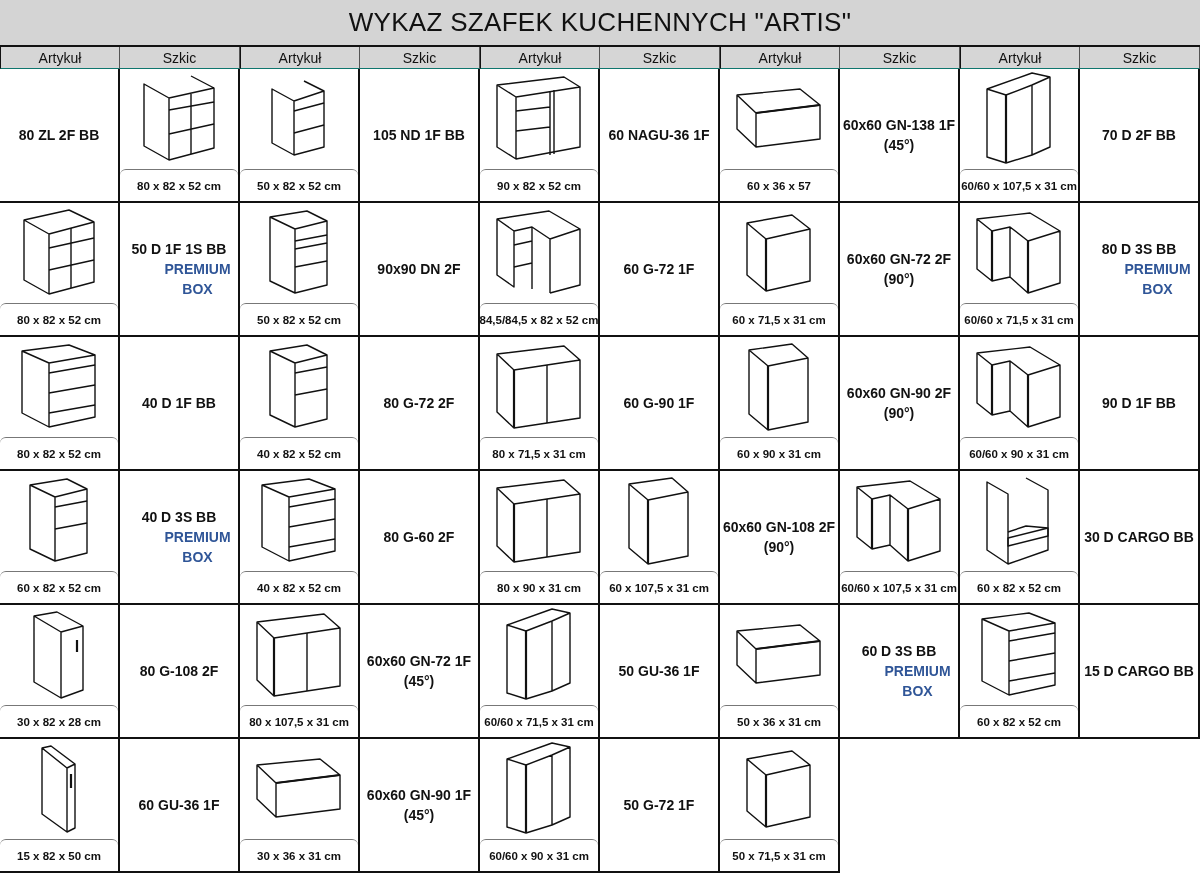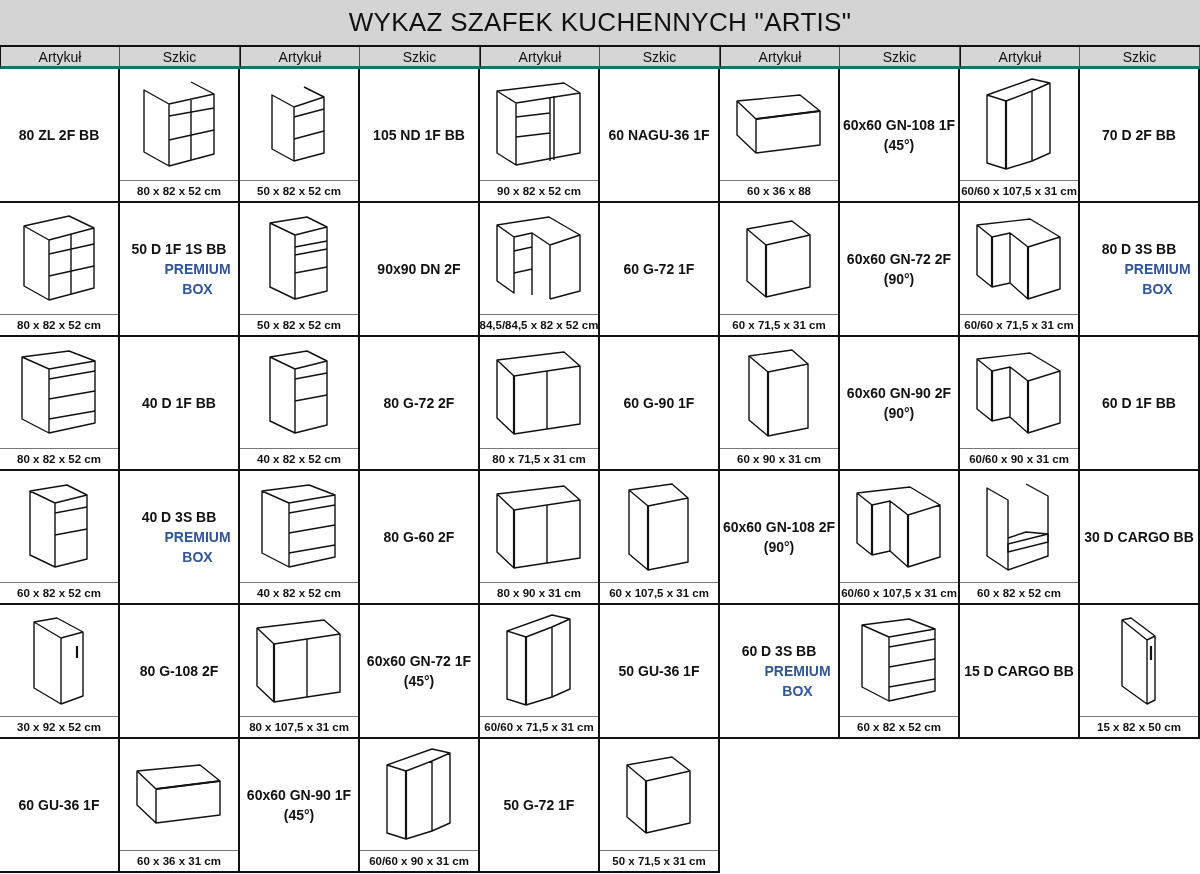--- a/index.html
+++ b/index.html
@@ -1,25 +1,25 @@
 <!DOCTYPE html>
 <html><head>
 <meta charset="utf-8">
 <style>
   * { box-sizing: border-box; margin: 0; padding: 0; }
   body { width: 1200px; height: 874px; background: #ffffff; font-family: "Liberation Sans", sans-serif; overflow: hidden; position: relative; }
   .title-bar { position: absolute; left: 0; top: 0; width: 1200px; height: 45px; background: #d4d4d4; display: flex; align-items: center; justify-content: center; font-size: 26px; color: #111; letter-spacing: 0.3px; }
   .grid { position: absolute; left: 0; top: 45px; width: 1200px; height: 829px; display: grid; grid-template-columns: repeat(10, 120px); grid-template-rows: 22px repeat(6, 134px); border-top: 2px solid #111; }
-  .hcell { background: #d6d6d6; font-size: 14px; display: flex; align-items: center; justify-content: center; border-right: 1px solid #555; border-bottom: 3px solid #0f766e; color: #111; }
+  .hcell { background: #d6d6d6; font-size: 14px; display: flex; align-items: center; justify-content: center; border-right: 1px solid #555; border-bottom: 1px solid #0f766e; color: #111; }
   .hcell.art { border-left: 1px solid #111; }
   .art-cell { display: flex; flex-direction: column; align-items: center; justify-content: center; text-align: center; font-weight: bold; font-size: 14px; color: #111; border-right: 2px solid #111; border-bottom: 2px solid #111; line-height: 20px; padding: 0 2px; }
   .art-cell .premium { color: #2f5597; margin-left: 37px; }
   .sk-cell { display: flex; flex-direction: column; border-right: 2px solid #111; border-bottom: 2px solid #111; }
   .sk-draw { flex: 1; display: flex; align-items: center; justify-content: center; }
-  .sk-dim { height: 21px; border-top: 1px solid #777; font-size: 11.5px; font-weight: bold; display: flex; align-items: center; justify-content: center; white-space: nowrap; overflow: hidden; color: #111; }
+  .sk-dim { height: 32px; border-top: 1px solid #777; font-size: 11.5px; font-weight: bold; display: flex; align-items: center; justify-content: center; white-space: nowrap; overflow: hidden; color: #111; border-radius: 6px; }
   svg { overflow: visible; }
   svg .l { fill: none; stroke: #111; stroke-width: 1.4; stroke-linejoin: round; }
   svg .t { fill: none; stroke: #111; stroke-width: 2.2; }
 </style>
 </head>
 <body>
 
 <div class="title-bar">WYKAZ SZAFEK KUCHENNYCH "ARTIS"</div>
 
 <div class="grid" id="grid">
@@ -69,24 +69,24 @@
     <div class="art-cell">
       <span>60 NAGU-36 1F</span>
     </div>
     <div class="sk-cell">
       <div class="sk-draw">
         <svg width="90" height="64" viewBox="0 0 90 64">
           <path class="l" d="M3 8 L22 26 L22 60 L3 42 Z M3 8 L66 2 L86 18 L22 26 M86 18 L86 52 L22 60"></path>
           <path class="t" d="M22 26 L86 18"></path>
         </svg>
       </div>
-      <div class="sk-dim">60 x 36 x 88</div>
-    </div>
-    <div class="art-cell">
-      <span>60x60 GN-108 1F</span>
+      <div class="sk-dim">60 x 36 x 57</div>
+    </div>
+    <div class="art-cell">
+      <span>60x60 GN-138 1F</span>
       <span class="">(45°)</span>
     </div>
     <div class="sk-cell">
       <div class="sk-draw">
         <svg width="70" height="96" viewBox="0 0 70 96">
           <path class="l" d="M3 18 L22 24 L22 92 L3 86 Z M22 24 L48 14 L48 84 L22 92 M48 14 L66 6 L66 76 L48 84 M3 18 L48 2 L66 6"></path>
           <path class="t" d="M22 24 L22 92"></path>
         </svg>
       </div>
       <div class="sk-dim">60/60 x 107,5 x 31 cm</div>
@@ -210,21 +210,21 @@
     <div class="sk-cell">
       <div class="sk-draw">
         <svg width="90" height="84" viewBox="0 0 90 84">
           <path class="l" d="M3 8 L18 20 L18 70 L3 58 Z M18 20 L36 16 L36 66 L18 70 M36 16 L54 30 L54 82 L36 66 M54 30 L86 20 L86 72 L54 82 M3 8 L56 2 L86 20"></path>
           <path class="t" d="M18 20 L18 70 M54 30 L54 82"></path>
         </svg>
       </div>
       <div class="sk-dim">60/60 x 90 x 31 cm</div>
     </div>
     <div class="art-cell">
-      <span>60 D 1F BB</span>
+      <span>90 D 1F BB</span>
     </div>
     <div class="sk-cell">
       <div class="sk-draw">
         <svg width="64" height="88" viewBox="0 0 64 88">
           <path class="l" d="M3 8 L28 20 L28 84 L3 72 Z M3 8 L40 2 L60 12 L28 20 M60 12 L60 76 L28 84"></path>
           <path class="l" d="M28 30 L60 24 M28 52 L60 46"></path>
         </svg>
       </div>
       <div class="sk-dim">60 x 82 x 52 cm</div>
     </div>
@@ -288,21 +288,21 @@
     <div class="art-cell">
       <span>30 D CARGO BB</span>
     </div>
     <div class="sk-cell">
       <div class="sk-draw">
         <svg width="56" height="90" viewBox="0 0 56 90">
           <path class="l" d="M3 6 L30 22 L30 88 L3 72 Z M3 6 L26 2 L52 16 L30 22 M52 16 L52 80 L30 88"></path>
           <path class="t" d="M46 30 L46 42"></path>
         </svg>
       </div>
-      <div class="sk-dim">30 x 92 x 52 cm</div>
+      <div class="sk-dim">30 x 82 x 28 cm</div>
     </div>
     <div class="art-cell">
       <span>80 G-108 2F</span>
     </div>
     <div class="sk-cell">
       <div class="sk-draw">
         <svg width="90" height="86" viewBox="0 0 90 86">
           <path class="l" d="M3 10 L20 26 L20 84 L3 68 Z M3 10 L70 2 L86 16 L20 26 M86 16 L86 74 L20 84"></path>
           <path class="l" d="M53 21 L53 79"></path>
           <path class="t" d="M20 26 L20 84"></path>
@@ -319,20 +319,29 @@
         <svg width="70" height="96" viewBox="0 0 70 96">
           <path class="l" d="M3 18 L22 24 L22 92 L3 86 Z M22 24 L48 14 L48 84 L22 92 M48 14 L66 6 L66 76 L48 84 M3 18 L48 2 L66 6"></path>
           <path class="t" d="M22 24 L22 92"></path>
         </svg>
       </div>
       <div class="sk-dim">60/60  x 71,5 x 31 cm</div>
     </div>
     <div class="art-cell">
       <span>50 GU-36 1F</span>
     </div>
+    <div class="sk-cell">
+      <div class="sk-draw">
+        <svg width="90" height="64" viewBox="0 0 90 64">
+          <path class="l" d="M3 8 L22 26 L22 60 L3 42 Z M3 8 L66 2 L86 18 L22 26 M86 18 L86 52 L22 60"></path>
+          <path class="t" d="M22 26 L86 18"></path>
+        </svg>
+      </div>
+      <div class="sk-dim">50 x 36 x 31 cm</div>
+    </div>
     <div class="art-cell">
       <span>60 D 3S BB</span>
       <span class="premium">PREMIUM BOX</span>
     </div>
     <div class="sk-cell">
       <div class="sk-draw">
         <svg width="80" height="88" viewBox="0 0 80 88">
           <path class="l" d="M3 8 L30 20 L30 84 L3 70 Z M3 8 L50 2 L76 12 L30 20 M76 12 L76 74 L30 84"></path>
           <path class="l" d="M30 30 L76 22 M30 50 L76 42 M30 70 L76 62"></path>
         </svg>
@@ -354,21 +363,21 @@
     <div class="art-cell">
       <span>60 GU-36 1F</span>
     </div>
     <div class="sk-cell">
       <div class="sk-draw">
         <svg width="90" height="64" viewBox="0 0 90 64">
           <path class="l" d="M3 8 L22 26 L22 60 L3 42 Z M3 8 L66 2 L86 18 L22 26 M86 18 L86 52 L22 60"></path>
           <path class="t" d="M22 26 L86 18"></path>
         </svg>
       </div>
-      <div class="sk-dim">60 x 36 x 31 cm</div>
+      <div class="sk-dim">30 x 36 x 31 cm</div>
     </div>
     <div class="art-cell">
       <span>60x60 GN-90 1F</span>
       <span class="">(45°)</span>
     </div>
     <div class="sk-cell">
       <div class="sk-draw">
         <svg width="70" height="96" viewBox="0 0 70 96">
           <path class="l" d="M3 18 L22 24 L22 92 L3 86 Z M22 24 L48 14 L48 84 L22 92 M48 14 L66 6 L66 76 L48 84 M3 18 L48 2 L66 6"></path>
           <path class="t" d="M22 24 L22 92"></path>

